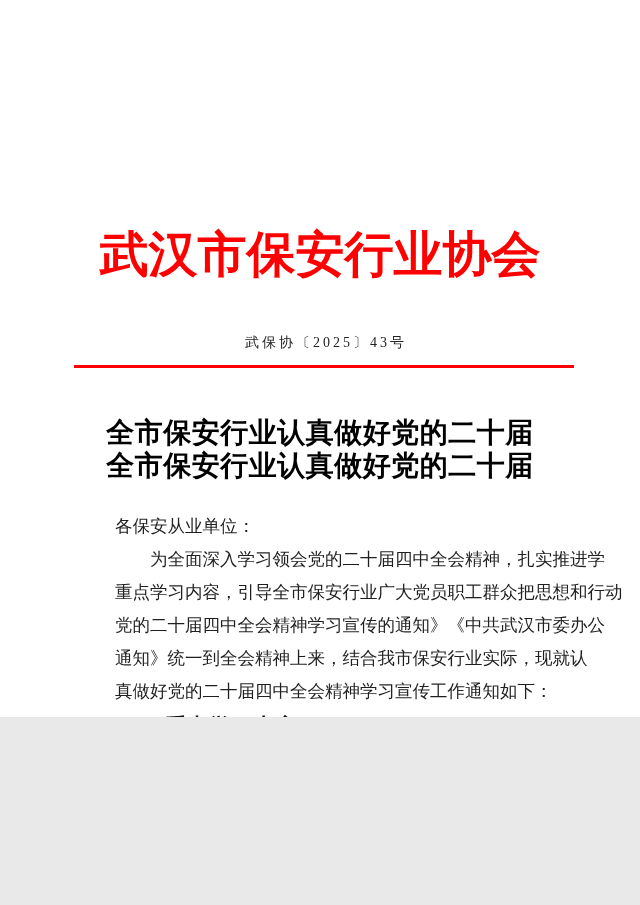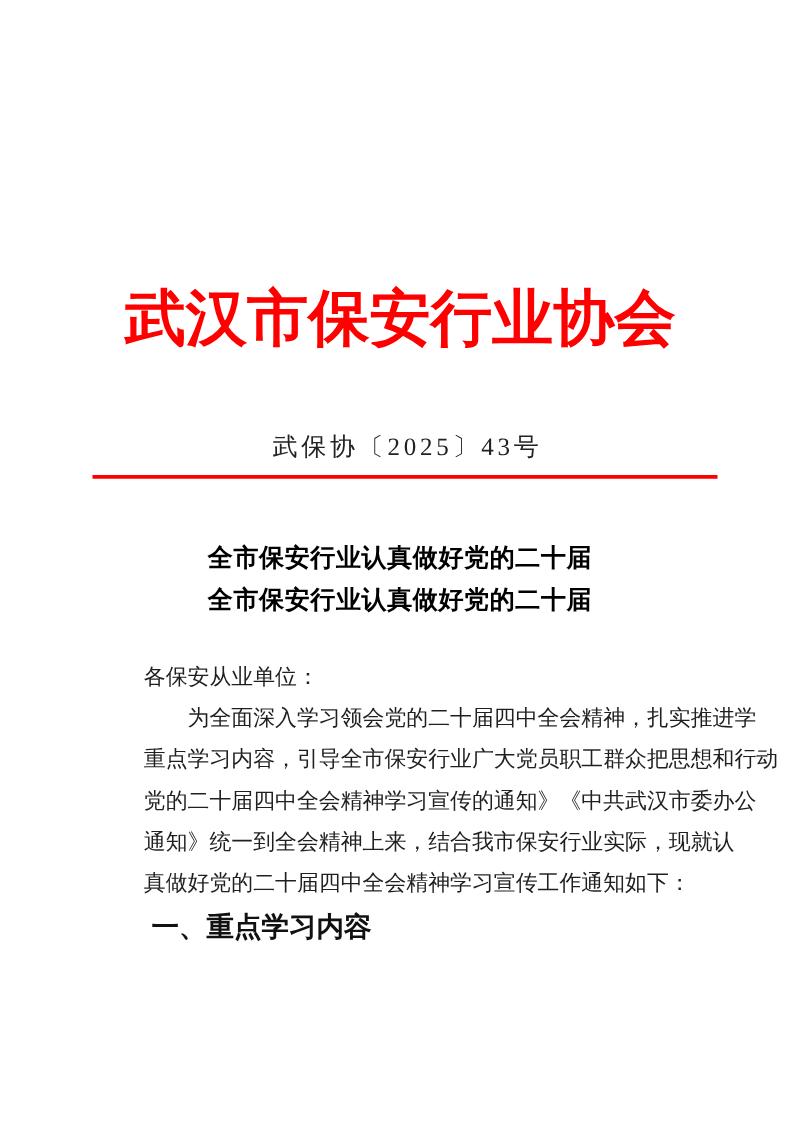--- a/index.html
+++ b/index.html
@@ -1,55 +1,55 @@
 <!DOCTYPE html>
 <html><head>
 <meta charset="utf-8">
 <style>
   html,body { margin:0; padding:0; background:#e9e9e9; }
   .page {
     position:relative;
-    width:640px; height:905px;
+    width:640px; height:717px;
     margin:0 auto;
     background:#ffffff;
     font-family:"Liberation Serif","DejaVu Serif",serif;
     color:#1f1f1f;
     overflow:hidden;
     box-sizing:border-box;
   }
   .org-title {
     padding-top:226px;
     text-align:center;
     font-size:49px;
     line-height:58px;
     font-weight:bold;
     color:#fe0000;
     letter-spacing:0px;
     white-space:nowrap;
   }
   .doc-number {
-    margin-top:64px;
+    margin-top:49px;
     text-align:center;
-    font-size:20px;
+    font-size:14px;
     line-height:20px;
     letter-spacing:3px;
     color:#222222;
     white-space:nowrap;
     padding-left:12px;
   }
   .red-rule {
     margin:12px 0 0 74px;
     width:500px;
     height:3px;
     background:#fe0000;
   }
   .doc-title {
     margin-top:48px;
     text-align:center;
-    font-size:20px;
+    font-size:28px;
     line-height:33px;
     font-weight:bold;
     color:#000000;
     letter-spacing:0.5px;
   }
   .body-block {
     margin:28px 0 0 75px;
     width:497px;
     font-size:17.5px;
     line-height:33px;

